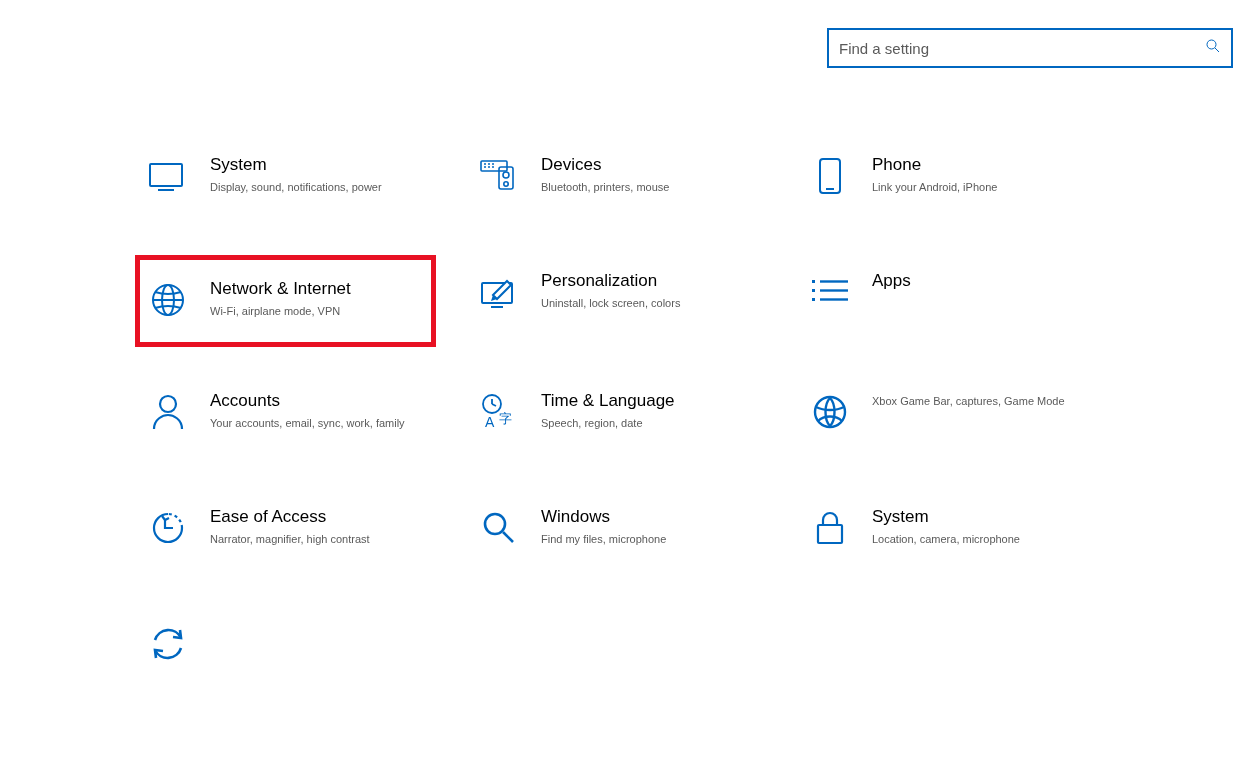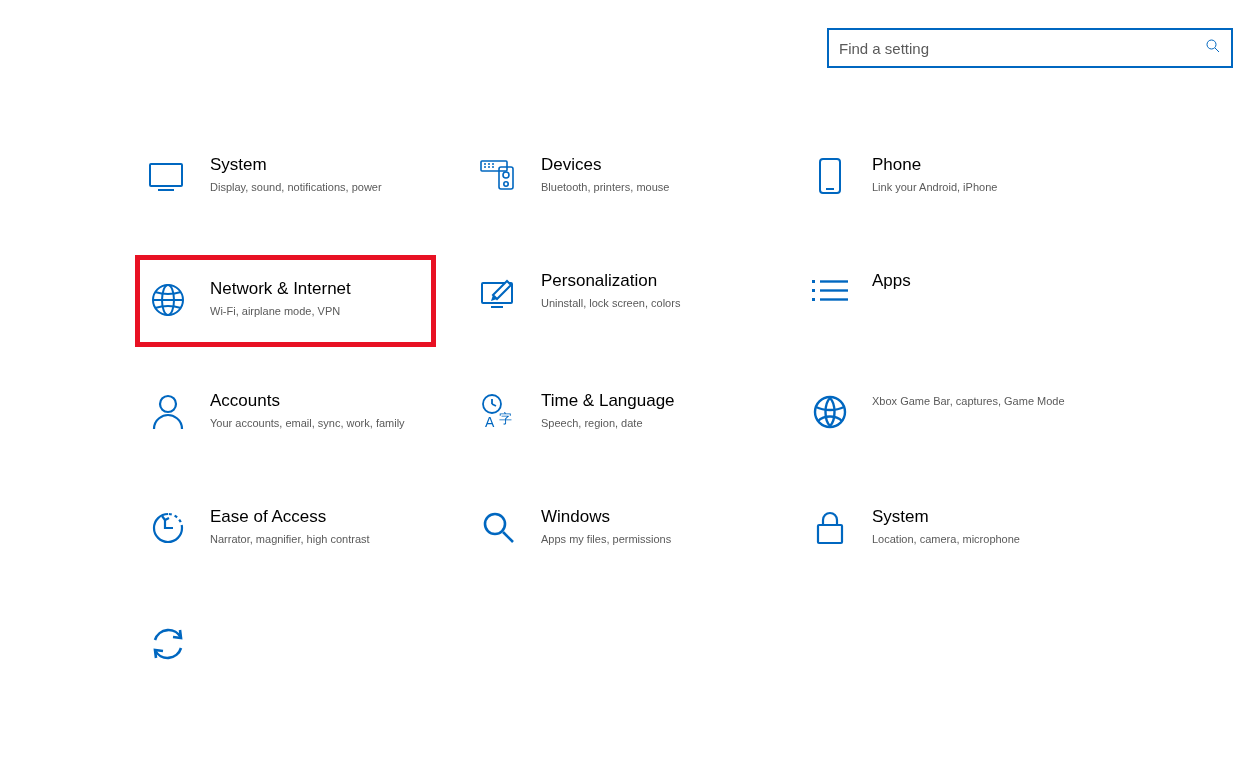--- a/index.html
+++ b/index.html
@@ -260,21 +260,21 @@
 
   <div class="category">
     <span class="cat-icon">
       <svg width="36" height="36" viewBox="0 0 36 36" fill="none" stroke="#0067c0" stroke-width="2.6">
         <circle cx="14" cy="14" r="10"></circle>
         <line x1="22" y1="22" x2="32" y2="32"></line>
       </svg>
     </span>
     <div class="cat-text">
       <div class="cat-title">Windows</div>
-      <div class="cat-desc">Apps my files, permissions</div>
+      <div class="cat-desc">Find my files, microphone</div>
     </div>
   </div>
 
   <div class="category">
     <span class="cat-icon">
       <svg width="32" height="38" viewBox="0 0 32 38" fill="none" stroke="#0067c0" stroke-width="2.2">
         <rect x="4" y="16" width="24" height="18" rx="1"></rect>
         <path d="M9 16 V11 a7 7 0 0 1 14 0 V16"></path>
       </svg>
     </span>

